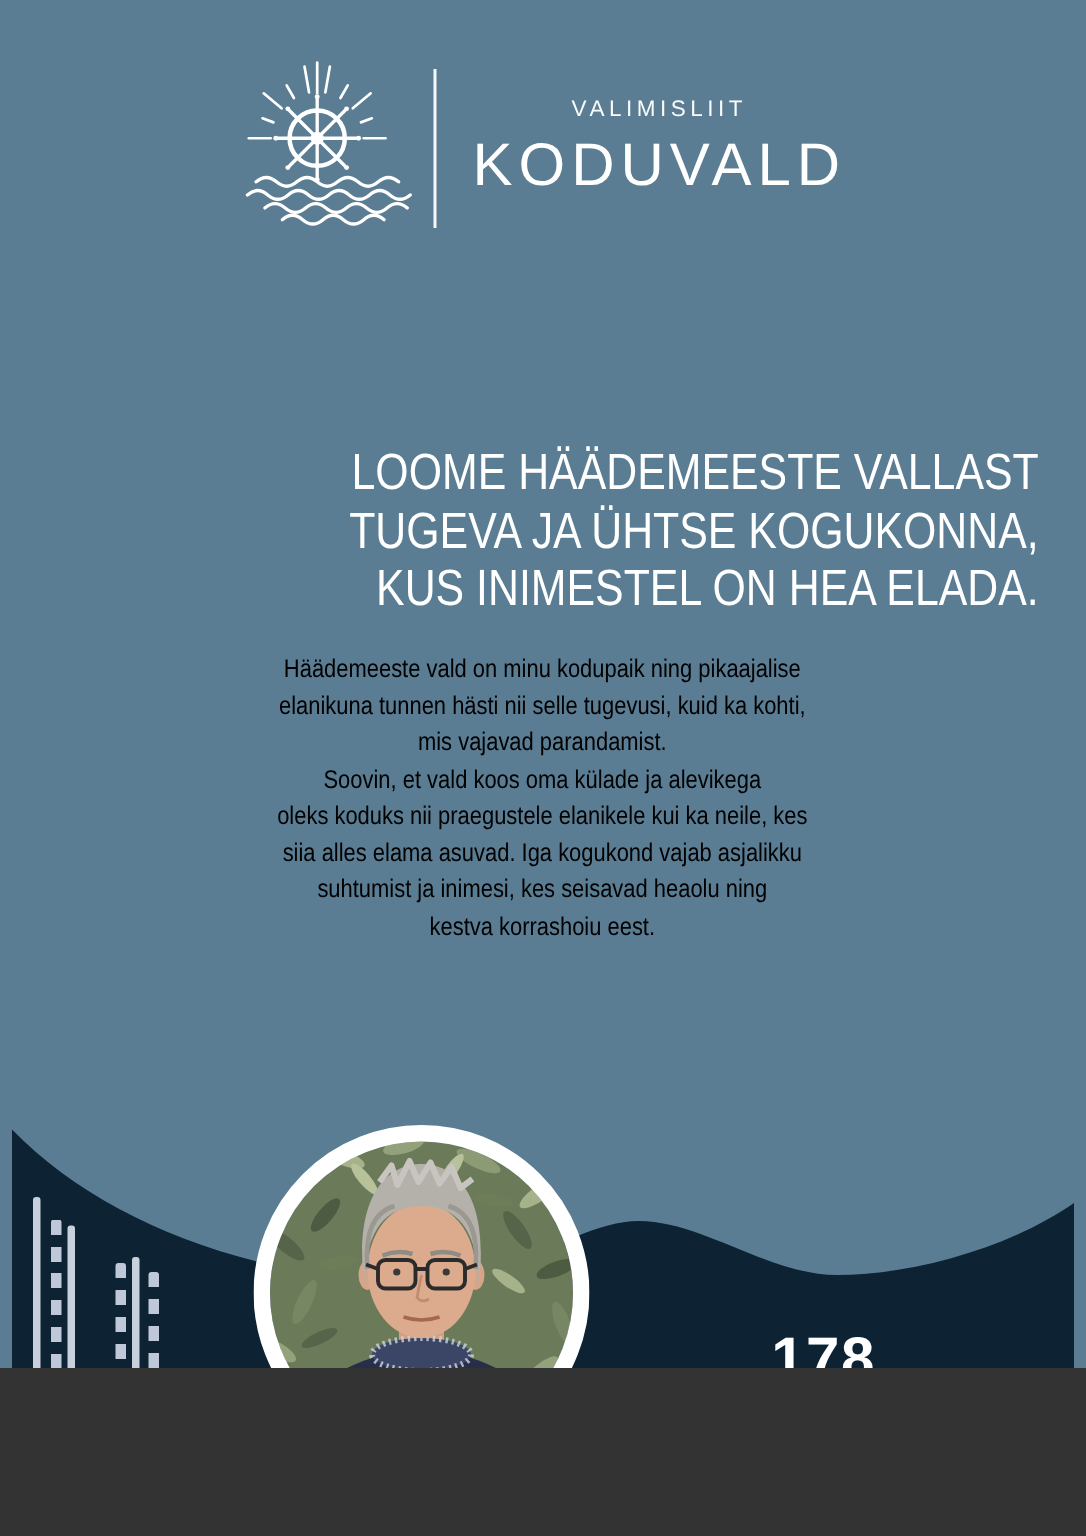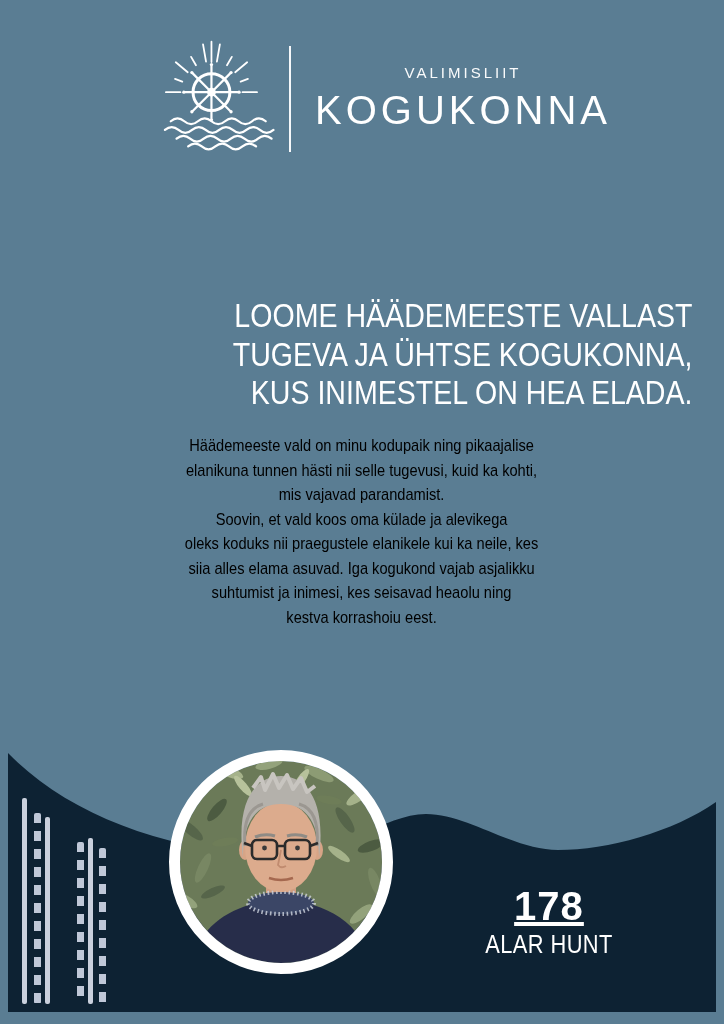--- a/index.html
+++ b/index.html
@@ -4,21 +4,21 @@
 <style>
   :root{
     --bg-steel:#5A7D93;
     --panel-navy:#0D2233;
     --text-white:#FFFFFF;
     --road-solid:#C9D0DD;
     --road-dash:#BFC8D8;
   }
   html,body{margin:0;padding:0;background:#333;}
   .poster{
-    position:relative;width:724px;height:1024px;margin:0 auto;
+    position:relative;width:724px;height:912px;margin:0 auto;
     background:var(--bg-steel);overflow:hidden;
     font-family:"Liberation Sans",sans-serif;color:var(--text-white);
   }
   
   .logo-row{position:absolute;left:163px;top:36px;display:flex;align-items:center;}
   .emblem{width:126px;height:122px;flex:0 0 auto;}
   .logo-divider{width:2px;height:106px;background:var(--text-white);margin:4px 0 0 0;opacity:.95;}
   .logo-text{margin-left:24px;text-align:center;margin-top:2px;}
   .logo-subtitle{font-size:15px;letter-spacing:3px;font-weight:400;opacity:.97;}
   .logo-title{font-size:40px;font-weight:300;letter-spacing:4px;margin-top:7px;}
@@ -107,21 +107,21 @@
       <g stroke-width="2.2">
         <path d="M8,86 q7,-6 14,0 t14,0 t14,0 t14,0 t14,0 t14,0 t14,0"></path>
         <path d="M2,95 q7,-6 14,0 t14,0 t14,0 t14,0 t14,0 t14,0 t14,0 t14,0"></path>
         <path d="M14,104 q7,-6 14,0 t14,0 t14,0 t14,0 t14,0 t14,0 t14,0"></path>
         <path d="M26,112 q7,-6 14,0 t14,0 t14,0 t14,0 t14,0"></path>
       </g>
     </svg>
     <div class="logo-divider"></div>
     <div class="logo-text">
       <div class="logo-subtitle">VALIMISLIIT</div>
-      <div class="logo-title">KOGUKONNA</div>
+      <div class="logo-title">KODUVALD</div>
     </div>
   </header>
 
   <h1 class="headline"><span class="squeeze-84">LOOME HÄÄDEMEESTE VALLAST
 TUGEVA JA ÜHTSE KOGUKONNA,
 KUS INIMESTEL ON HEA ELADA.</span></h1>
 
   <p class="body-text"><span class="squeeze-86">Häädemeeste vald on minu kodupaik ning pikaajalise
 elanikuna tunnen hästi nii selle tugevusi, kuid ka kohti,
 mis vajavad parandamist.

